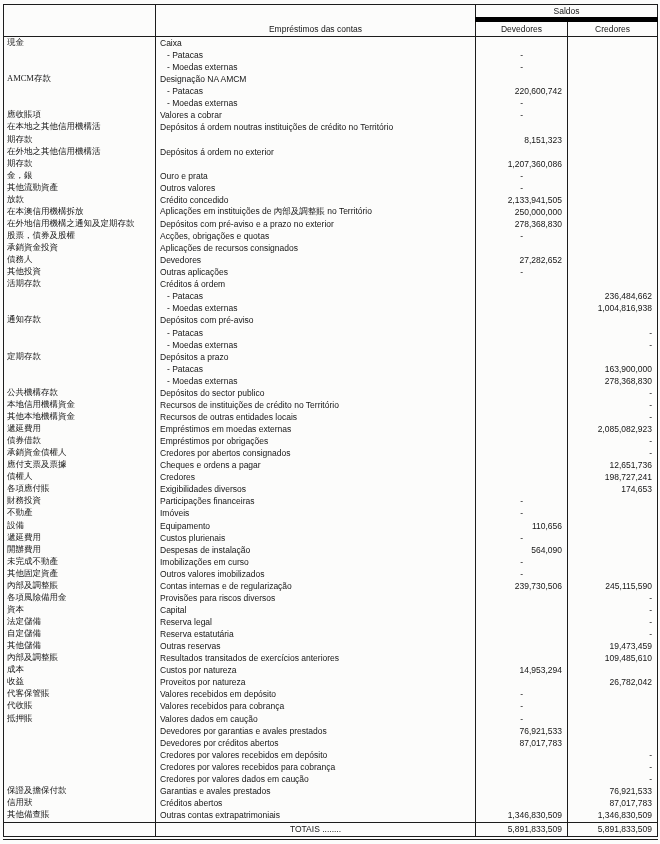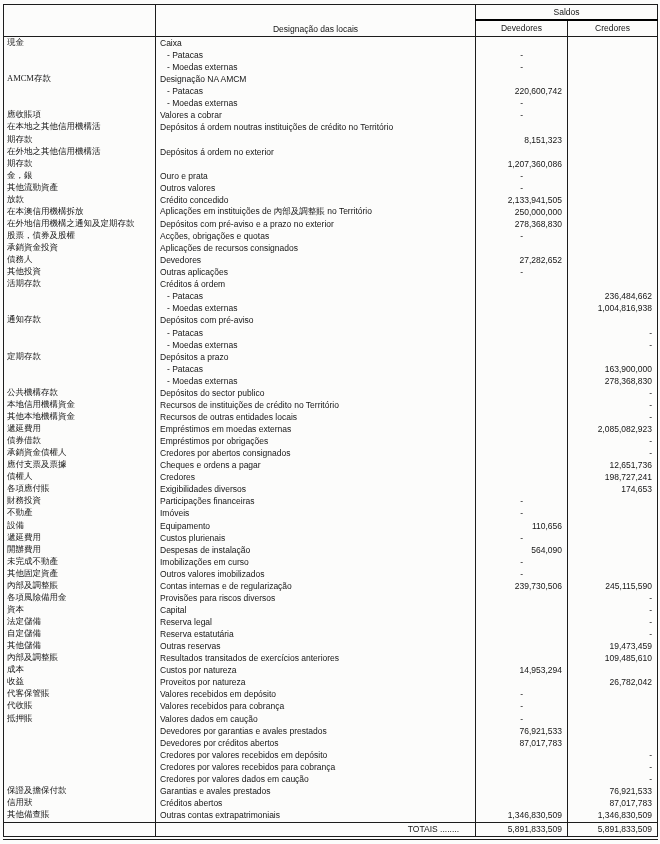--- a/index.html
+++ b/index.html
@@ -24,47 +24,47 @@
     font-size: 8.5px;
     color: #151515;
     overflow: hidden;
     white-space: nowrap;
     vertical-align: middle;
   }
   thead th { font-weight: 400; text-align: center; }
   .th-zh   { border-bottom: 1px solid #1c1c1c; }
   .th-pt   { border-left: 1px solid #1c1c1c; border-bottom: 1px solid #1c1c1c;
              vertical-align: bottom; padding-bottom: 2px; }
-  .th-saldos { border-left: 1px solid #1c1c1c; border-bottom: 2px solid #000000; height: 15px; }
+  .th-saldos { border-left: 1px solid #1c1c1c; border-bottom: 5px solid #000000; height: 15px; }
   .th-dev  { border-left: 1px solid #1c1c1c; border-bottom: 1px solid #1c1c1c; height: 17px; }
   .th-cred { border-left: 1px solid #1c1c1c; border-bottom: 1px solid #1c1c1c; }
   tbody td { height: 12px; }
   td.td-zh { font-family: "Liberation Serif", serif; padding-left: 3px; }
   td.td-pt { border-left: 1px solid #1c1c1c; padding-left: 4px; }
   td.td-pt.ind { padding-left: 11px; }
   td.td-num { border-left: 1px solid #1c1c1c; text-align: right; padding-right: 5px; }
   td.td-num.dash { padding-right: 44px; }
   tfoot td { border-top: 1px solid #1c1c1c; border-bottom: 4px double #1c1c1c; height: 16px; }
-  tfoot td.totals-label { text-align: right; padding-right: 16px; }
+  tfoot td.totals-label { text-align: center; padding-right: 4px; }
 </style>
 </head>
 <body>
 
 <div class="page">
   <table class="sheet">
     <colgroup>
       <col class="w-zh">
         <col class="w-pt">
         <col class="w-dev">
         <col class="w-cred">
     </colgroup>
     <thead>
       <tr>
         <th class="th-zh" rowspan="2"></th>
-        <th class="th-pt" rowspan="2">Designação das locais</th>
+        <th class="th-pt" rowspan="2">Empréstimos das contas</th>
         <th class="th-saldos" colspan="2">Saldos</th>
       </tr>
       <tr>
         <th class="th-dev">Devedores</th>
         <th class="th-cred">Credores</th>
       </tr>
     </thead>
     <tbody id="rows-body">
         <tr>
     <td class="td-zh">現金</td>

